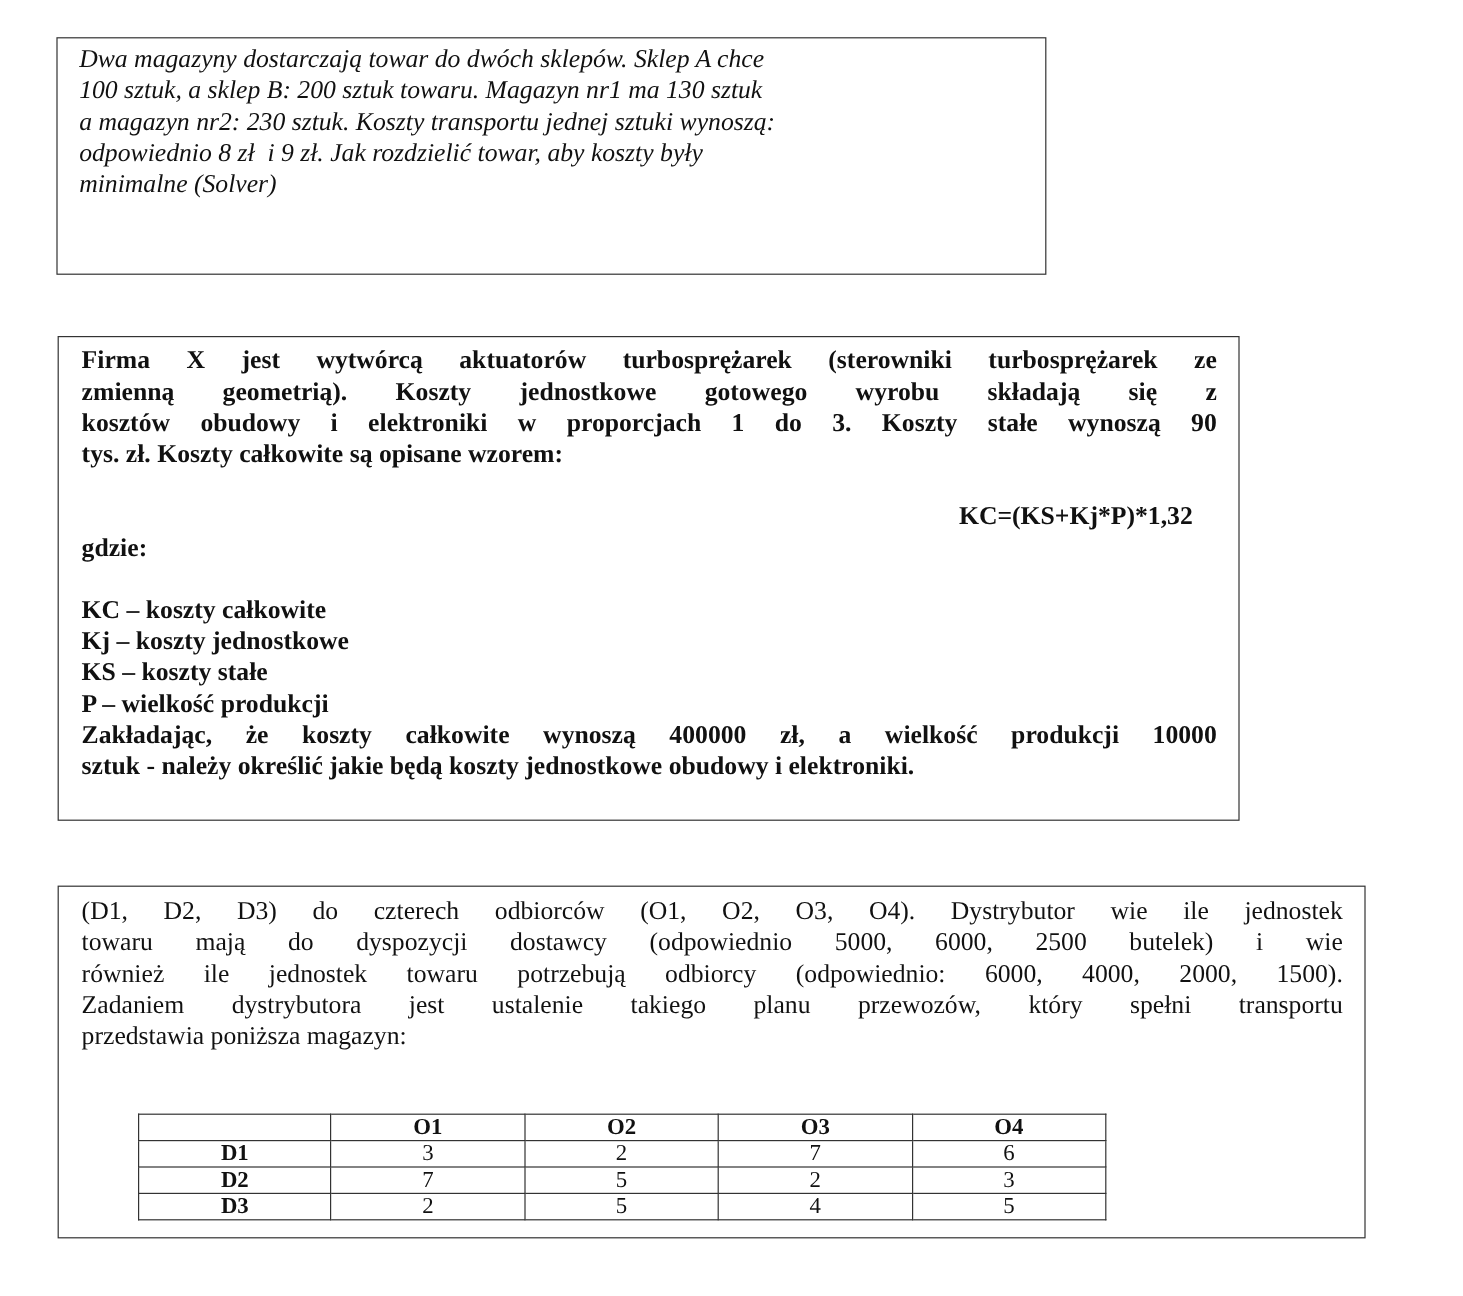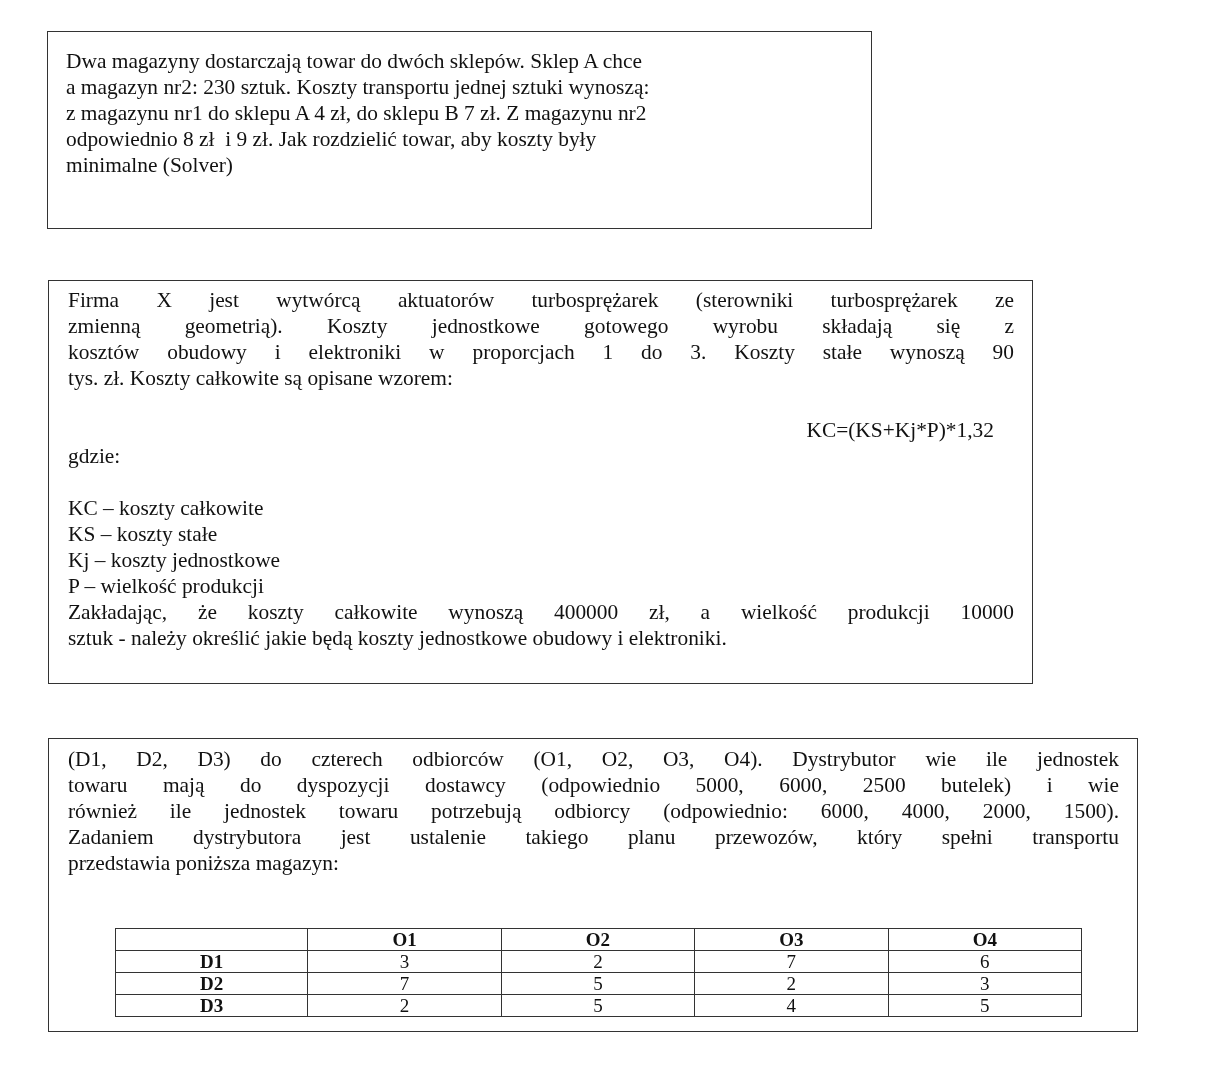--- a/index.html
+++ b/index.html
@@ -1,61 +1,61 @@
 <!DOCTYPE html>
 <html><head>
 <meta charset="utf-8">
 <style>
   html, body { margin: 0; padding: 0; background: #ffffff; }
   body { width: 1219px; height: 1080px; position: relative; overflow: hidden;
          font-family: "Liberation Serif", "DejaVu Serif", serif; color: #111; }
   .box { position: absolute; border: 1.5px solid #333; background: #fff; box-sizing: border-box; }
-  #box1 { left: 47px; top: 31px; width: 825px; height: 198px; padding: 16px 18px 0 18px; }
-  #box2 { left: 48px; top: 280px; width: 985px; height: 404px; padding: 6px 18px 0 19px; }
+  #box1 { left: 47px; top: 31px; width: 825px; height: 198px; padding: 4px 18px 0 18px; font-style: italic; }
+  #box2 { left: 48px; top: 280px; width: 985px; height: 404px; padding: 6px 18px 0 19px; font-weight: bold; }
   #box3 { left: 48px; top: 738px; width: 1090px; height: 294px; padding: 7px 18px 0 19px; }
   .p { font-size: 21.4px; line-height: 26px; margin: 0; }
   .line { display: block; white-space: nowrap; }
   .jline { display: block; text-align: justify; text-align-last: justify; white-space: normal; }
   .formula { text-align: right; font-size: 21.4px; line-height: 26px; margin-top: 26px; padding-right: 20px; }
   .spacer { height: 26px; }
-  table.costs { position: absolute; left: 66px; top: 189px; width: 967px; border-collapse: collapse;
+  table.costs { position: absolute; left: 66px; top: 189px; width: 807px; border-collapse: collapse;
                 font-size: 19px; }
   table.costs td, table.costs th { border: 1.5px solid #333; height: 21px; padding: 0; line-height: 20px;
                 text-align: center; font-weight: normal; }
   table.costs th, table.costs td.rowhead { font-weight: bold; }
   table.costs col.c0 { width: 203px; }
   table.costs col.cx { width: 204px; }
 </style>
 </head>
 <body>
 
 <div class="box" id="box1">
   <div class="p">
     <span class="line">Dwa magazyny dostarczają towar do dwóch sklepów. Sklep A chce</span>
+    <span class="line">100 sztuk, a sklep B: 200 sztuk towaru. Magazyn nr1 ma 130 sztuk</span>
     <span class="line">a magazyn nr2: 230 sztuk. Koszty transportu jednej sztuki wynoszą:</span>
-    <span class="line">z magazynu nr1 do sklepu A 4 zł, do sklepu B 7 zł. Z magazynu nr2</span>
     <span class="line" style="white-space:pre">odpowiednio 8 zł  i 9 zł. Jak rozdzielić towar, aby koszty były</span>
     <span class="line">minimalne (Solver)</span>
   </div>
 </div>
 
 <div class="box" id="box2">
   <div class="p">
     <span class="jline">Firma X jest wytwórcą aktuatorów turbosprężarek (sterowniki turbosprężarek ze</span>
     <span class="jline">zmienną geometrią). Koszty jednostkowe gotowego wyrobu składają się z</span>
     <span class="jline">kosztów obudowy i elektroniki w proporcjach 1 do 3. Koszty stałe wynoszą 90</span>
     <span class="line">tys. zł. Koszty całkowite są opisane wzorem:</span>
   </div>
   <div class="formula">KC=(KS+Kj*P)*1,32</div>
   <div class="p">gdzie:</div>
   <div class="spacer"></div>
   <div class="p">
     <span class="line">KC – koszty całkowite</span>
+    <span class="line">Kj – koszty jednostkowe</span>
     <span class="line">KS – koszty stałe</span>
-    <span class="line">Kj – koszty jednostkowe</span>
     <span class="line">P – wielkość produkcji</span>
   </div>
   <div class="p">
     <span class="jline">Zakładając, że koszty całkowite wynoszą 400000 zł, a wielkość produkcji 10000</span>
     <span class="line">sztuk - należy określić jakie będą koszty jednostkowe obudowy i elektroniki.</span>
   </div>
 </div>
 
 <div class="box" id="box3">
   <div class="p">

